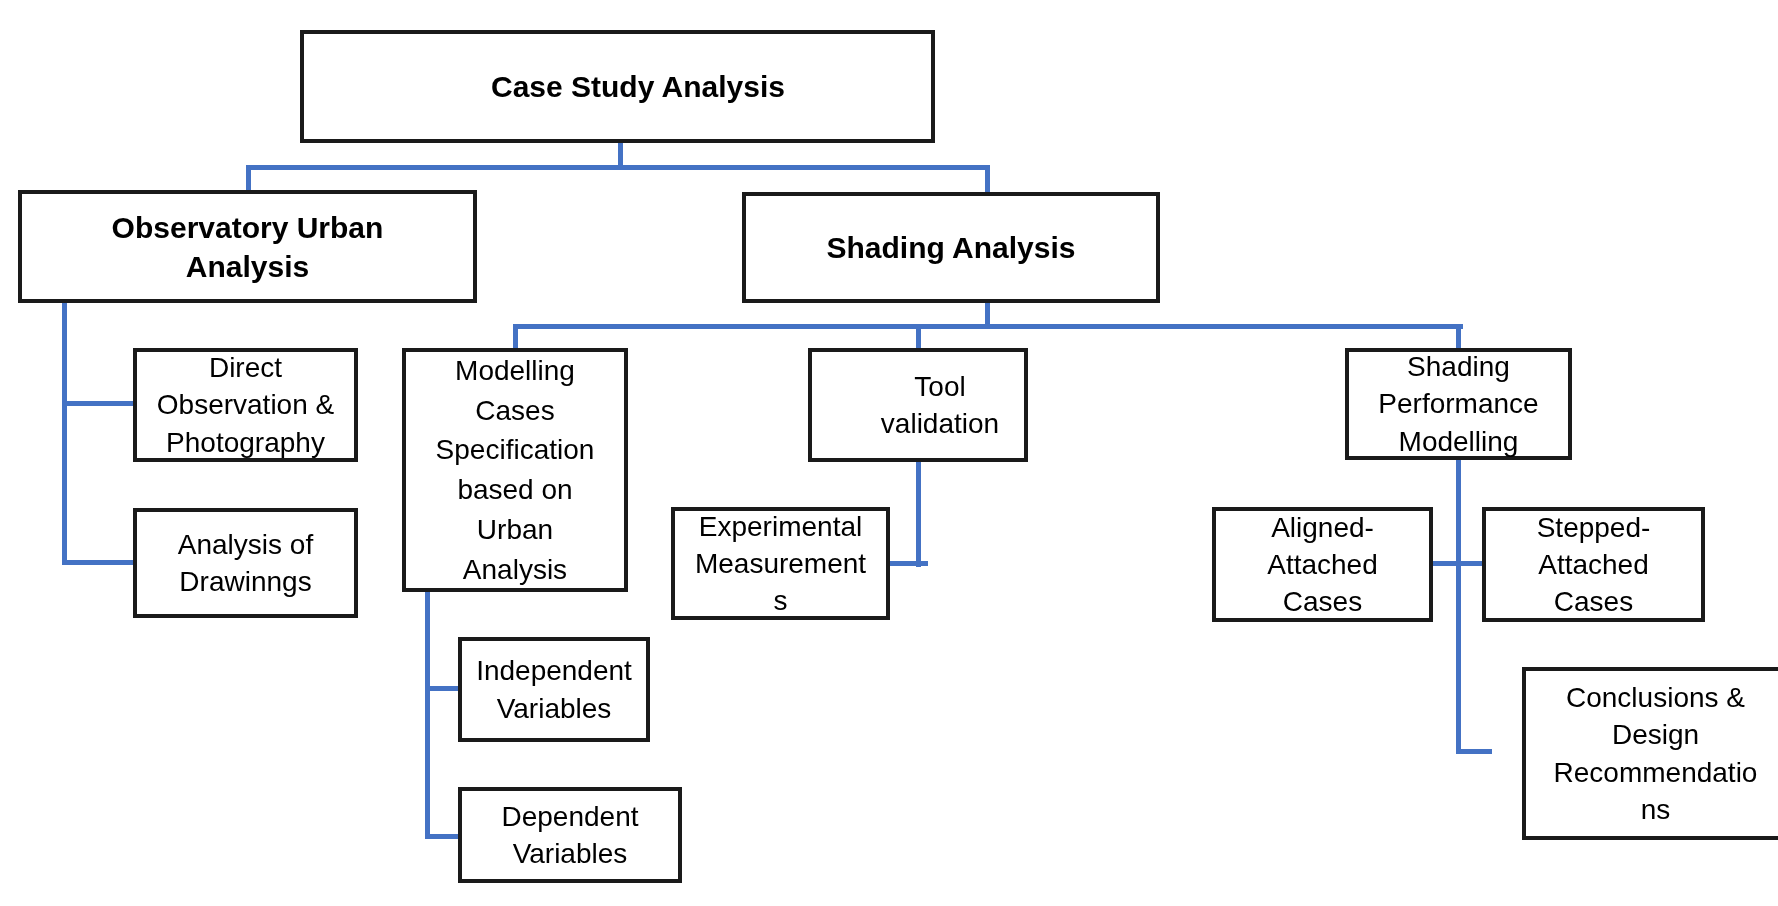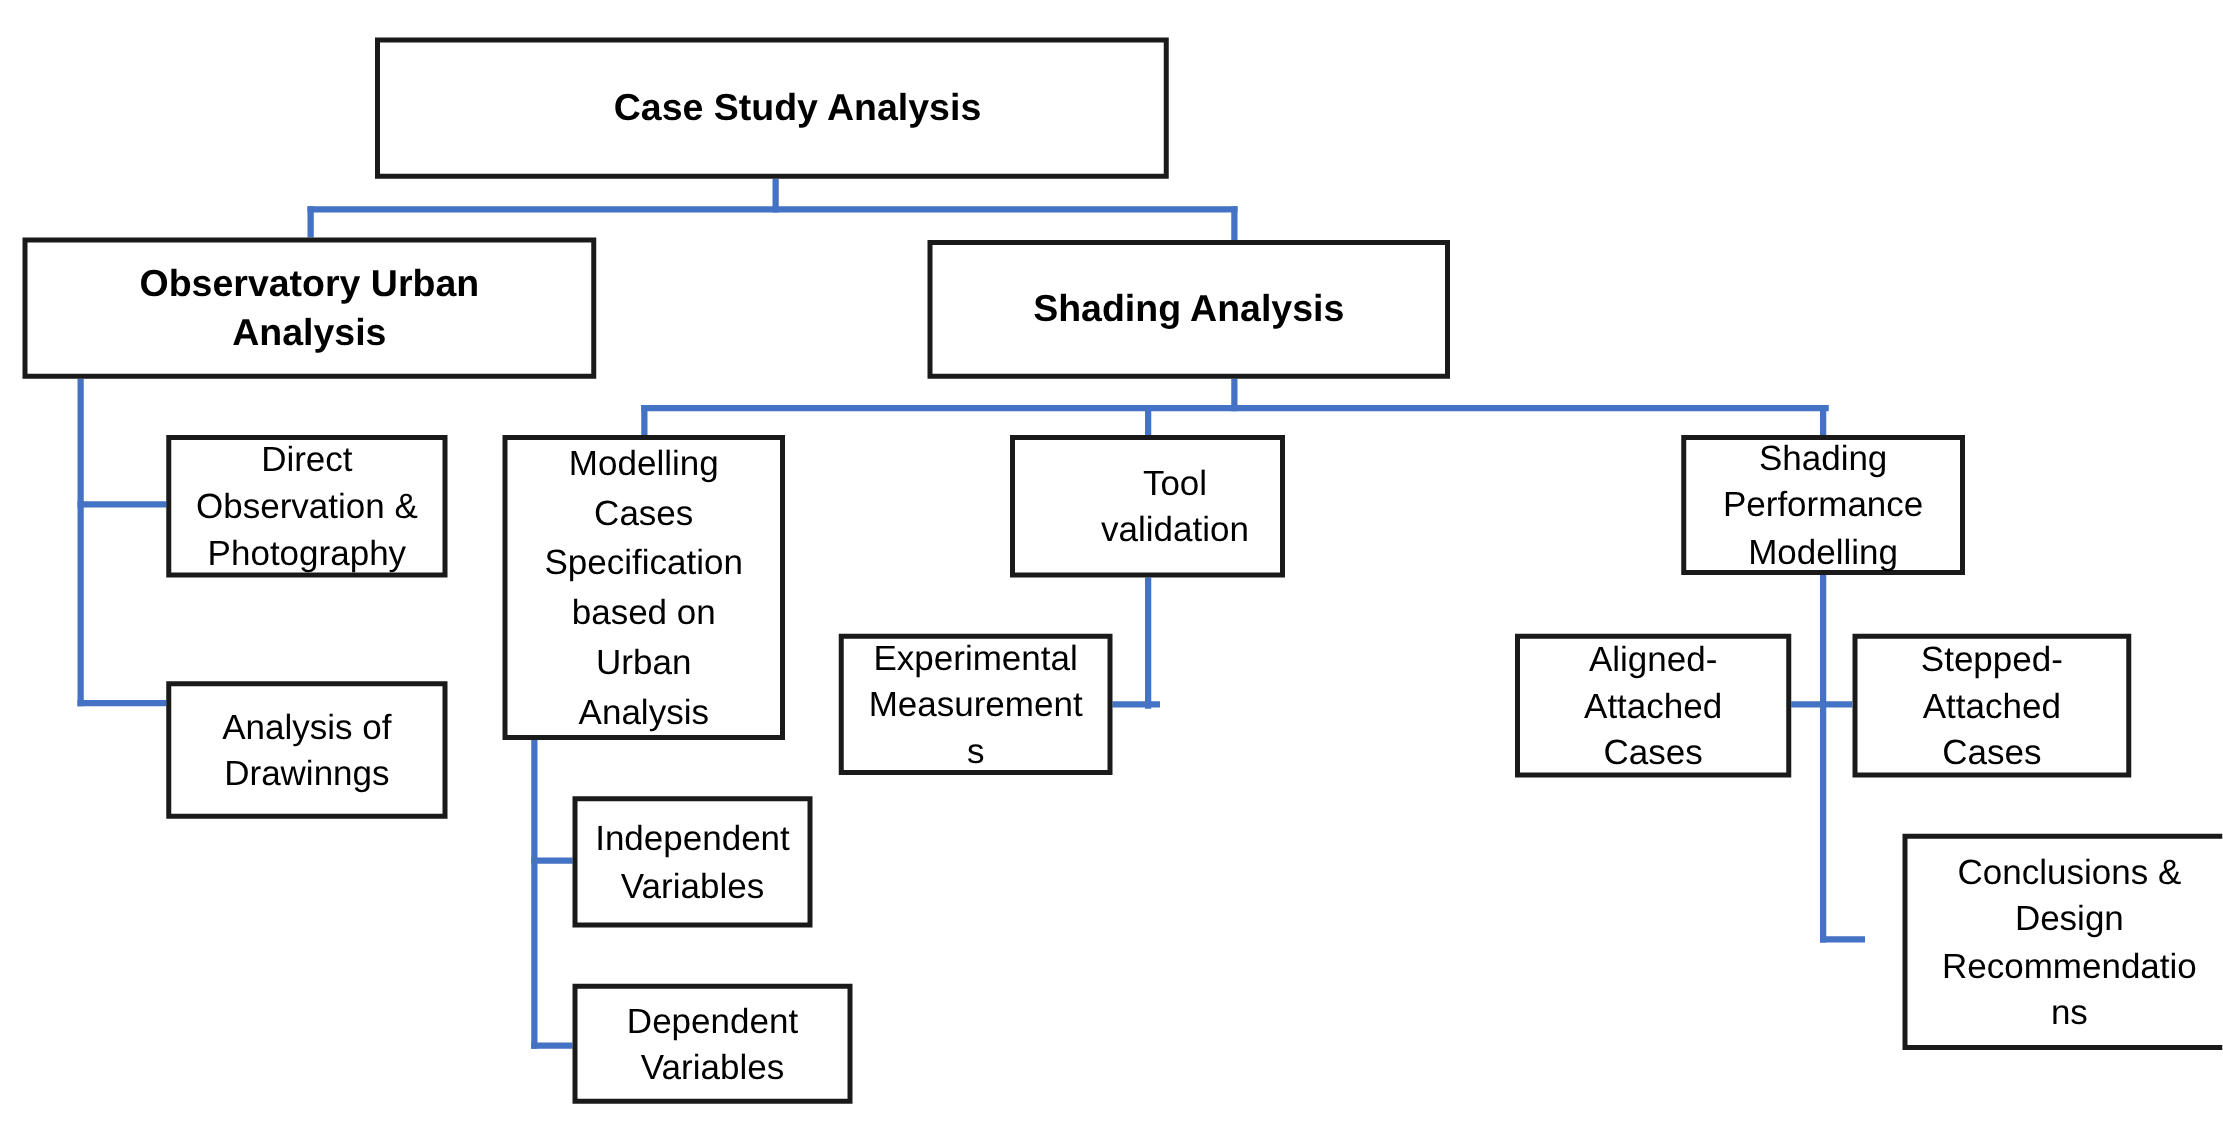--- a/index.html
+++ b/index.html
@@ -89,21 +89,21 @@
   <div class="node top" style="left:742px;top:192px;width:418px;height:111px;">
     <span class="lbl">Shading Analysis</span>
   </div>
 
   <div class="node" style="left:133px;top:348px;width:225px;height:114px;">
     <span class="lbl">Direct
 Observation &amp;
 Photography</span>
   </div>
 
-  <div class="node" style="left:133px;top:508px;width:225px;height:110px;margin-top:37px;">
+  <div class="node" style="left:133px;top:508px;width:225px;height:110px;">
     <span class="lbl">Analysis of
 Drawinngs</span>
   </div>
 
   <div class="node tight" style="left:402px;top:348px;width:226px;height:244px;">
     <span class="lbl">Modelling
 Cases
 Specification
 based on
 Urban

